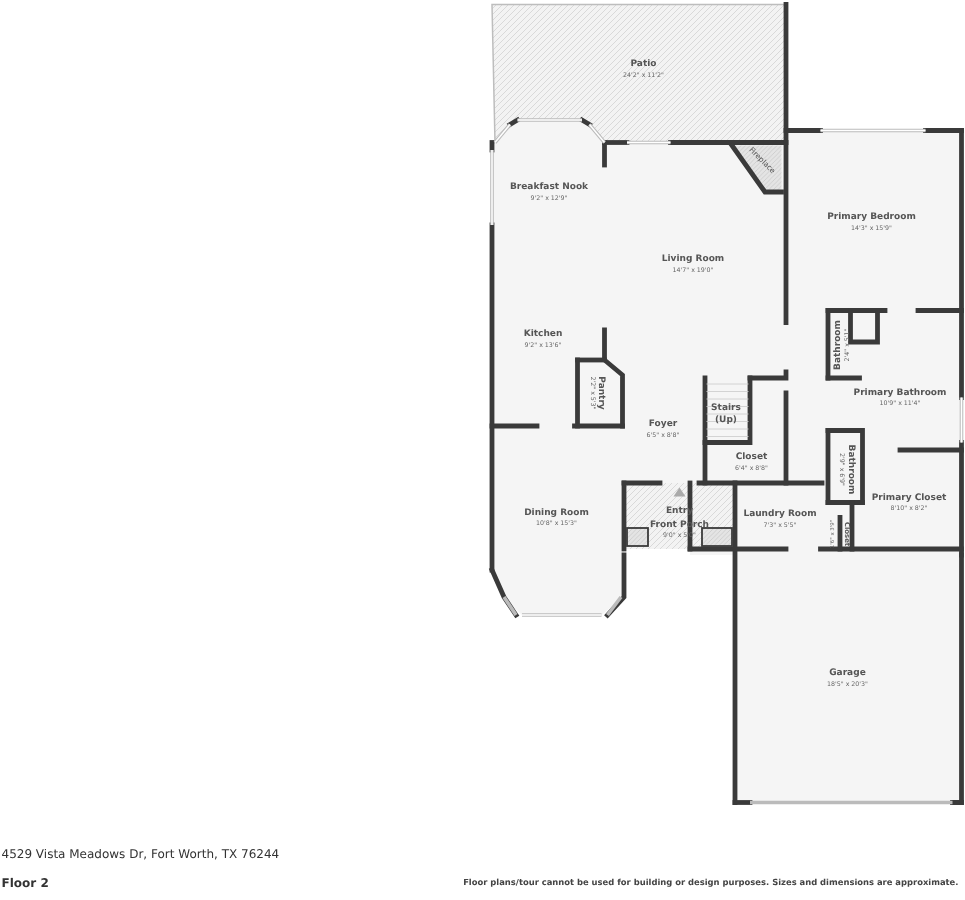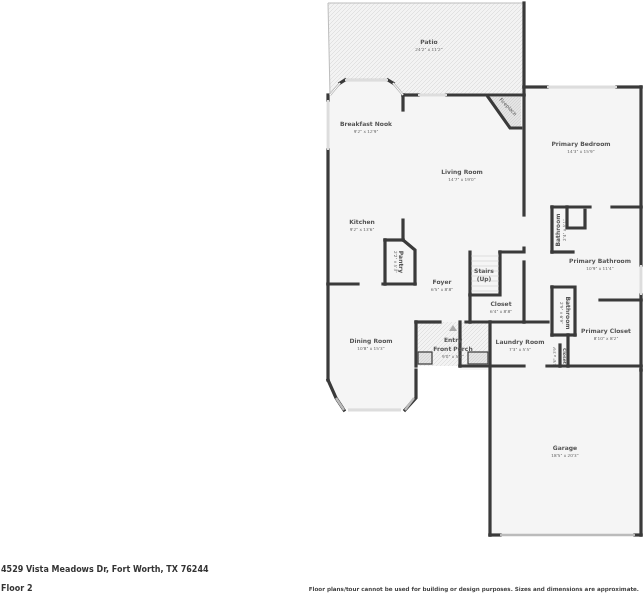--- a/index.html
+++ b/index.html
@@ -3,21 +3,21 @@
   <meta charset="utf-8">
   <style>
     html, body { margin: 0; padding: 0; background: #ffffff; }
     body { width: 643px; height: 600px; position: relative; overflow: hidden; font-family: "DejaVu Sans", sans-serif; }
     #plan { position: absolute; left: 0; top: 0; width: 643px; height: 560px; }
     .room-name { font-family: "DejaVu Sans", sans-serif; font-size: 6px; font-weight: bold; fill: #555; text-anchor: middle; }
     .room-dim { font-family: "DejaVu Sans", sans-serif; font-size: 4.2px; fill: #666; text-anchor: middle; }
     .wall { stroke: #3a3a3a; stroke-width: 3.2; fill: none; stroke-linecap: square; }
     .window { stroke: #bbbbbb; stroke-width: 2.4; fill: none; }
     .window-inner { stroke: #ffffff; stroke-width: 1; fill: none; }
-    .footer-address { position: absolute; left: 1px; top: 565px; font-family: "DejaVu Sans", sans-serif; font-weight: bold; font-size: 8px; color: #333; }
+    .footer-address { position: absolute; left: 1px; top: 565px; font-family: "DejaVu Sans", sans-serif; font-weight: normal; font-size: 8px; color: #333; }
     .footer-floor { position: absolute; left: 1px; top: 584px; font-family: "DejaVu Sans", sans-serif; font-weight: bold; font-size: 8px; color: #333; }
     .footer-disclaimer { position: absolute; right: 4px; top: 586px; font-family: "DejaVu Sans", sans-serif; font-weight: bold; font-size: 5.6px; color: #444; }
   </style>
 </head>
 <body>
 
 <svg id="plan" viewBox="0 0 643 560" xmlns="http://www.w3.org/2000/svg">
   <defs>
     <pattern id="hatch" width="4" height="4" patternUnits="userSpaceOnUse">
       <rect width="4" height="4" fill="#f3f3f3"></rect>

